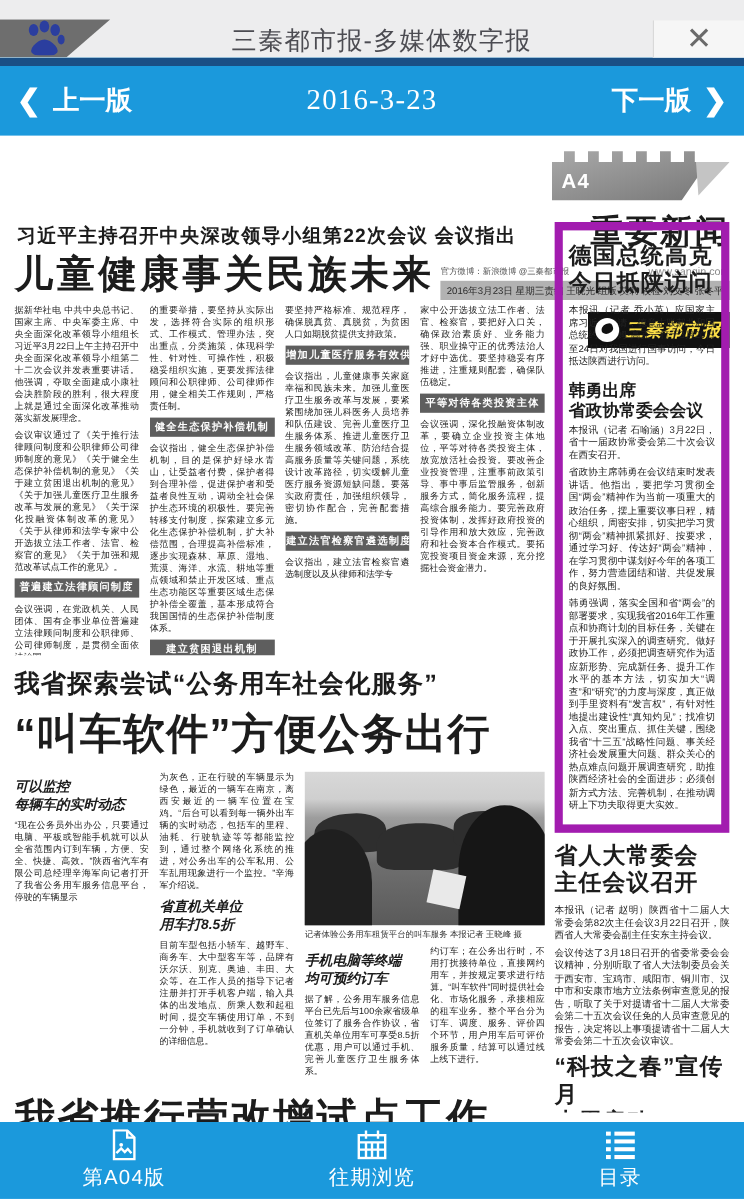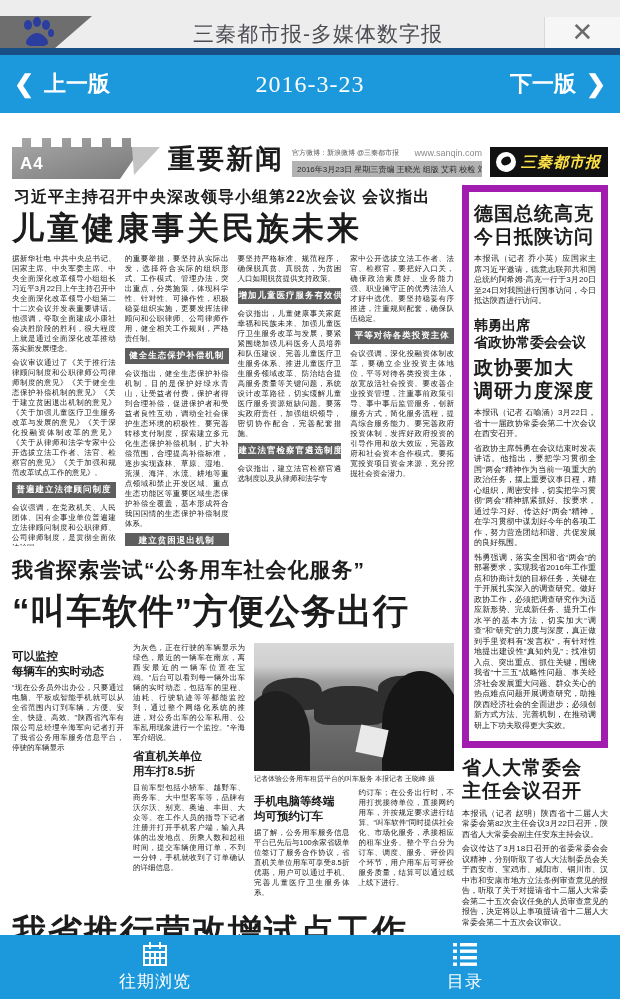--- a/index.html
+++ b/index.html
@@ -17,21 +17,21 @@
 
   
   .navbar { height:58px; background:#1b99dc; display:flex; align-items:center; justify-content:space-between; padding:0 14px; color:#fff; }
   .nav-btn { display:flex; align-items:center; gap:10px; font-size:22px; font-weight:bold; cursor:pointer; }
   .nav-chev { font-size:24px; font-weight:bold; }
   .nav-date { font-family:"Liberation Serif", serif; font-size:24px; letter-spacing:1px; }
 
   
   .page { height:822px; background:#fff; position:relative; overflow:hidden; padding:10px 12px 0 12px; color:#1c1c1c; }
 
-  .masthead { display:flex; align-items:flex-end; gap:8px; height:56px; }
+  .masthead { display:flex; align-items:flex-end; gap:8px; height:56px;flex-direction:column; }
   .wall { position:relative; width:148px; height:44px; flex:none; }
   .wall svg { position:absolute; left:0; bottom:0; }
   .wall .pageno { position:absolute; left:8px; bottom:5px; color:#fff; font-size:17px; font-weight:bold; letter-spacing:1px; }
   .section-title { font-size:27px; font-weight:900; letter-spacing:2px; flex:none; padding-bottom:2px; }
   .mast-meta { flex:1; min-width:0; padding-bottom:2px; }
   .meta-top { display:flex; justify-content:space-between; align-items:flex-end; font-size:7px; color:#555; margin-bottom:3px; }
   .meta-site { font-size:9px; color:#8a8a8a; }
   .meta-bar { background:#b2b2b2; height:16px; display:flex; align-items:center; justify-content:space-between; padding:0 5px; font-size:8px; color:#2a2a2a; white-space:nowrap; overflow:hidden; }
   .brand-box { flex:none; width:118px; height:30px; background:#111; display:flex; align-items:center; gap:5px; padding:0 6px; margin-bottom:2px; }
   .brand-circle { width:20px; height:20px; border-radius:50%; background:#fff; flex:none; position:relative; }
@@ -41,21 +41,21 @@
   .content { display:flex; margin-top:6px; gap:8px; }
   .main-col { flex:1; min-width:0; }
 
   
   .a1-kicker { font-size:16px; font-weight:bold; letter-spacing:1px; margin:2px 0 4px 2px; }
   .a1-headline { font-size:32px; font-weight:900; letter-spacing:3px; line-height:1.05; margin-bottom:8px; }
   .cols4 { display:flex; gap:9px; height:292px; overflow:hidden; }
   .col { flex:1; min-width:0; }
   .bp { font-size:7.5px; line-height:10px; text-align:justify; text-justify:inter-ideograph; margin-bottom:4px; color:#222; }
   .bar { background:#5e5e5e; color:#fff; font-size:8.5px; font-weight:bold; text-align:center; padding:2px 1px; margin:4px 0 5px 0; letter-spacing:1px; white-space:nowrap; overflow:hidden; }
-  .bsub { font-size:11.5px; font-weight:900; line-height:1.3; margin:6px 0 5px 0; white-space:pre-line; }
+  .bsub { font-size:11.5px; font-weight:900; line-height:1.3; margin:6px 0 5px 0; white-space:pre-line;font-style:italic; }
 
   
   .art2 { margin-top:10px; }
   .a2-kicker { font-size:21px; font-weight:900; letter-spacing:1px; margin-bottom:4px; }
   .a2-headline { font-size:35px; font-weight:900; letter-spacing:1px; margin-bottom:8px; }
   .a2-body { display:flex; gap:9px; height:258px; overflow:hidden; }
   .a2-colA,.a2-colB { width:112px; flex:none; }
   .a2-right { flex:1; min-width:0; }
   .photo { height:128px; background:
       linear-gradient(180deg,#d8d8d8 0%,#cfcfcf 18%,#9d9d9d 30%,#8a8a8a 46%,#6f6f6f 60%,#5a5a5a 100%);
@@ -226,41 +226,48 @@
       </div>
     </div>
 
     <div class="aside">
       <div class="aside-box">
           <div class="ah2">德国总统高克
 今日抵陕访问</div>
           <div class="bp">本报讯（记者 乔小英）应国家主席习近平邀请，德意志联邦共和国总统约阿希姆·高克一行于3月20日至24日对我国进行国事访问，今日抵达陕西进行访问。</div>
           <div class="ah3">韩勇出席
 省政协常委会会议</div>
-          <div class="ah2">政协要加大
-调研力度深度</div>
           <div class="bp">本报讯（记者 石喻涵）3月22日，省十一届政协常委会第二十次会议在西安召开。</div>
           <div class="bp">省政协主席韩勇在会议结束时发表讲话。他指出，要把学习贯彻全国“两会”精神作为当前一项重大的政治任务，摆上重要议事日程，精心组织，周密安排，切实把学习贯彻“两会”精神抓紧抓好、按要求，通过学习好、传达好“两会”精神，在学习贯彻中谋划好今年的各项工作，努力营造团结和谐、共促发展的良好氛围。</div>
           <div class="bp">韩勇强调，落实全国和省“两会”的部署要求，实现我省2016年工作重点和协商计划的目标任务，关键在于开展扎实深入的调查研究。做好政协工作，必须把调查研究作为适应新形势、完成新任务、提升工作水平的基本方法，切实加大“调查”和“研究”的力度与深度，真正做到手里资料有“发言权”，有针对性地提出建设性“真知灼见”；找准切入点、突出重点、抓住关键，围绕我省“十三五”战略性问题、事关经济社会发展重大问题、群众关心的热点难点问题开展调查研究，助推陕西经济社会的全面进步；必须创新方式方法、完善机制，在推动调研上下功夫取得更大实效。</div>
         </div>
       <div>
           <div class="ah2">省人大常委会
 主任会议召开</div>
           <div class="bp">本报讯（记者 赵明）陕西省十二届人大常委会第82次主任会议3月22日召开，陕西省人大常委会副主任安东主持会议。</div>
           <div class="bp">会议传达了3月18日召开的省委常委会会议精神，分别听取了省人大法制委员会关于西安市、宝鸡市、咸阳市、铜川市、汉中市和安康市地方立法条例审查意见的报告，听取了关于对提请省十二届人大常委会第二十五次会议任免的人员审查意见的报告，决定将以上事项提请省十二届人大常委会第二十五次会议审议。</div>
           <div class="ah2">“科技之春”宣传月
 本周启动</div>
         </div>
     </div>
   </div>
 
   <div class="cut-headline">我省推行营改增试点工作</div>
 </div>
 
 <div class="toolbar">
+  <div class="tool-item">
+    <svg viewBox="0 0 28 26" fill="none" stroke="#fff" stroke-width="2">
+      <path d="M6 1 h11 l6 6 v18 H6 Z"></path>
+      <path d="M17 1 v6 h6"></path>
+      <circle cx="12" cy="13" r="1.6" fill="#fff" stroke="none"></circle>
+      <path d="M8 20 l4 -4 3 3 2.5 -2.5 3 3.5"></path>
+    </svg>
+    <span class="tool-label">第A04版</span>
+  </div>
   <div class="tool-item">
     <svg viewBox="0 0 28 26" fill="none" stroke="#fff" stroke-width="2">
       <rect x="3" y="5" width="22" height="19"></rect>
       <path d="M9 1 v7 M19 1 v7 M3 11 h22 M3 17 h22 M9 11 v13 M14 11 v13 M19 11 v13"></path>
     </svg>
     <span class="tool-label">往期浏览</span>
   </div>
   <div class="tool-item">
     <svg viewBox="0 0 28 26">
       <rect x="2" y="2" width="4" height="3.4" fill="#fff"></rect>

